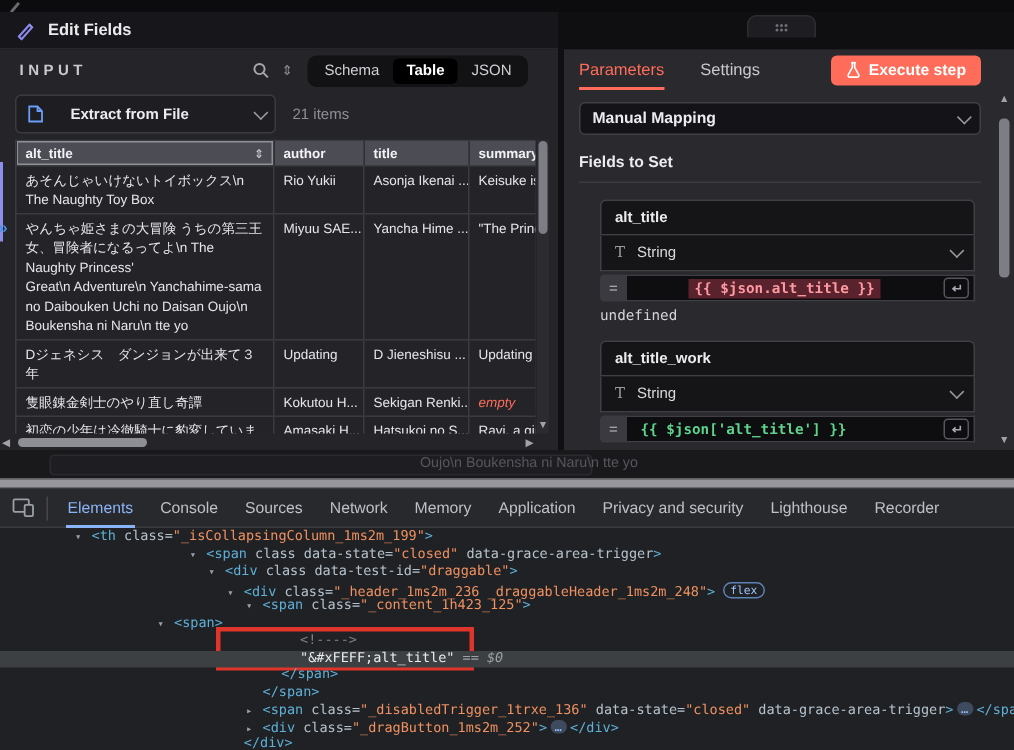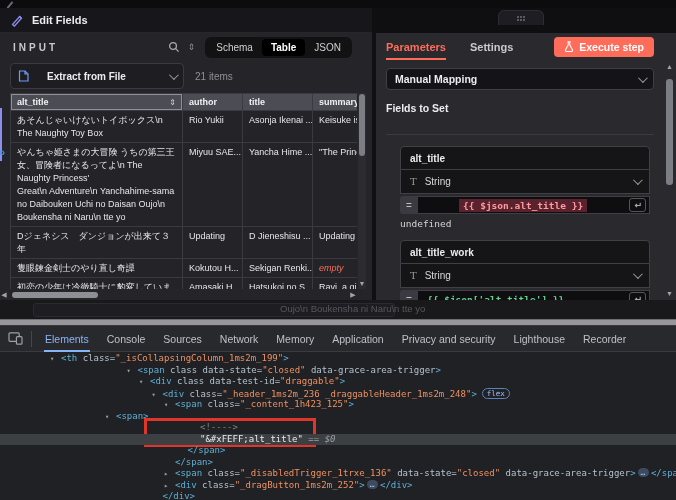--- a/index.html
+++ b/index.html
@@ -58,28 +58,28 @@
   .h-scroll .track { flex:1; height:8px; position:relative; }
   .h-scroll .thumb { position:absolute; left:4px; top:1px; width:86px; height:6px; background:#8e8e95; border-radius:3px; }
   .accent-purple { position:absolute; left:0; top:75px; width:2px; height:53px; background:#8d8dee; }
   .accent-chip { position:absolute; left:-1px; top:113px; color:#4a8fe8; font-size:11px; font-weight:bold; }
 
   .divider-v { position:absolute; left:372px; top:33px; width:4px; height:267px; background:#101013; }
 
   
   .right-panel { position:absolute; left:376px; top:33px; width:300px; height:267px; background:#29292e; }
   .param-tabs { position:relative; display:flex; align-items:center; height:27px; padding:0 10px; }
-  .ptab { position:relative; font-size:11px; font-weight:bold; color:#c9c9ce; margin-right:24px; height:27px; display:flex; align-items:center; }
+  .ptab { position:relative; font-size:11px; font-weight:normal; color:#c9c9ce; margin-right:24px; height:27px; display:flex; align-items:center; }
   .ptab.active { color:#ff6d5a; }
   .ptab.active::after { content:""; position:absolute; left:0; right:0; bottom:0; height:2px; background:#ff6d5a; }
   .pt-spacer { flex:1; }
   .exec-btn { display:flex; align-items:center; gap:5px; background:#ff6d5a; color:#fff; font-size:10.5px; font-weight:bold; border-radius:4px; height:20px; padding:0 10px; margin-right:12px; }
   .mapping-select { display:flex; align-items:center; margin:8px 22px 0 10px; height:22px; background:#141418; border:1px solid #3f3f45; border-radius:4px; padding:0 8px; }
   .mapping-select .lbl { flex:1; color:#ececef; font-size:10.5px; font-weight:bold; }
-  .fields-label { margin:12px 22px 0 10px; padding-bottom:20px; border-bottom:1px solid #3b3b41; color:#ececef; font-size:10.5px; font-weight:bold; }
+  .fields-label { margin:12px 22px 0 10px; padding-bottom:7px; border-bottom:1px solid #3b3b41; color:#ececef; font-size:10.5px; font-weight:bold; }
   .field-group { margin:11px 26px 0 24px; }
   .fg-name { height:24px; background:#151518; border:1px solid #3f3f45; border-radius:4px 4px 0 0; display:flex; align-items:center; padding:0 9px; color:#ececef; font-size:10px; font-weight:bold; }
   .fg-type { height:24px; background:#151518; border:1px solid #3f3f45; border-top:none; display:flex; align-items:center; padding:0 9px; color:#d8d8dc; font-size:10px; }
   .fg-type .t-icon { color:#9a9aa1; font-size:10px; margin-right:8px; font-family:"DejaVu Serif", serif; }
   .fg-type .lbl { flex:1; }
   .fg-expr { display:flex; margin-top:2px; height:18px; }
   .eq-badge { width:18px; background:#3a3a40; color:#c0c0c6; font-size:10px; display:flex; align-items:center; justify-content:center; border-radius:3px 0 0 3px; }
   .expr-box { flex:1; background:#0e0e11; border:1px solid #3f3f45; border-left:none; display:flex; align-items:center; padding:0 3px 0 9px; font-family:"DejaVu Sans Mono", monospace; font-size:9.5px; }
   .expr-bad { background:#5a222c; color:#ff9aa2; padding:1px 4px; font-weight:bold;margin-left:32px; }
   .expr-ok { color:#5fd38d; font-weight:bold; }

